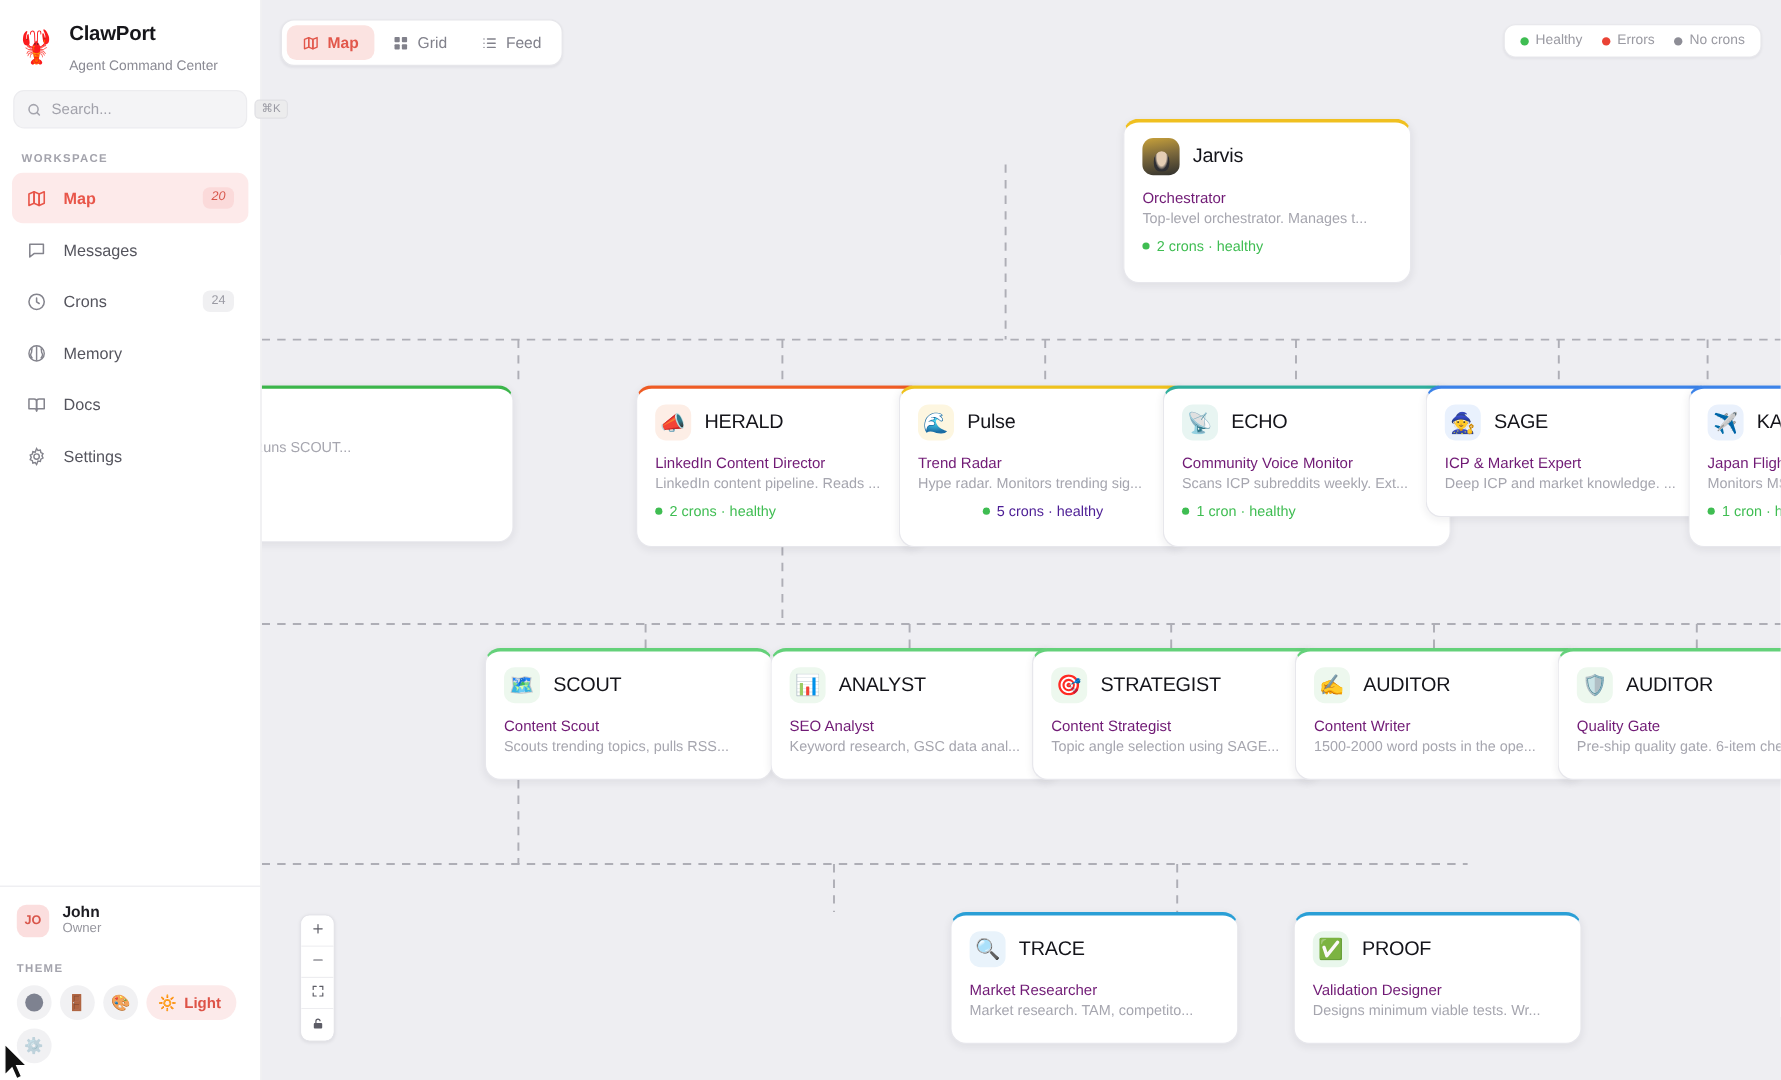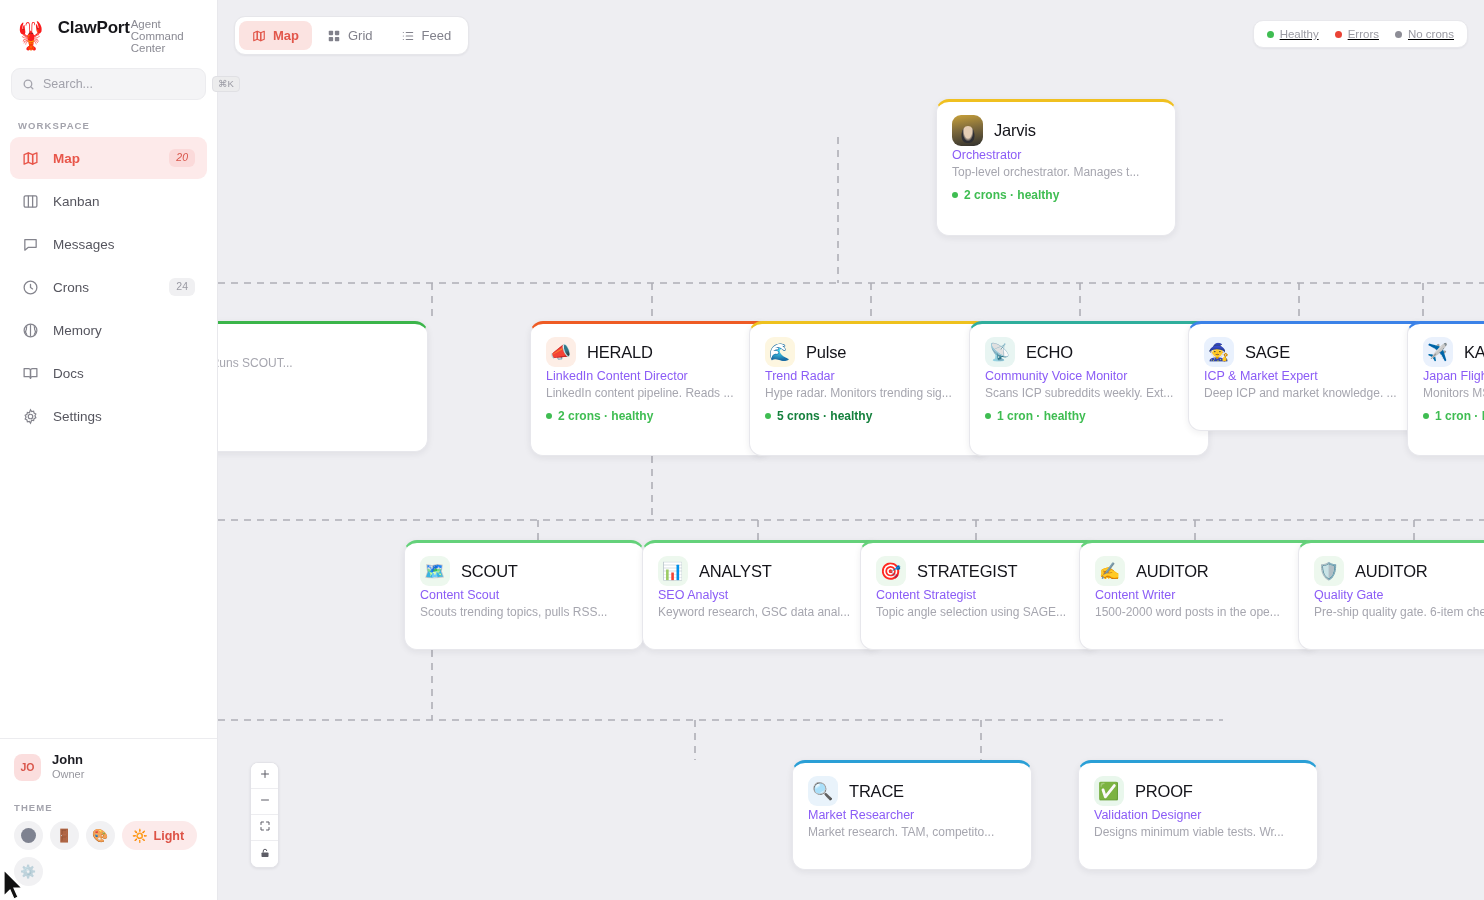--- a/index.html
+++ b/index.html
@@ -17,21 +17,21 @@
   .sidebar {
     width: 218px; height: 900px;
     background: #ffffff;
     border-right: 1px solid #e8e8ec;
     display: flex; flex-direction: column;
     position: relative; z-index: 40;
     flex: 0 0 218px;
   }
   .brand { display: flex; align-items: center; gap: 10px; padding: 18px 14px 10px 14px; }
   .brand-logo { font-size: 27px; line-height: 1; }
-  .brand-text { display: flex; flex-direction: row; gap: 1px; justify-content: space-between; }
+  .brand-text { display: flex; flex-direction: column; gap: 11px; justify-content: space-between; }
   .brand-title { font-size: 17px; font-weight: bold; color: #16161a; letter-spacing: -0.2px; }
   .brand-sub { font-size: 11.5px; color: #8a8a93; }
 
   .search-wrap { padding: 4px 11px 0 11px; }
   .search-box {
     display: flex; align-items: center; gap: 8px;
     height: 32px; border-radius: 9px;
     background: #f4f4f6; border: 1px solid #ececef;
     padding: 0 7px 0 10px;
   }
@@ -113,21 +113,21 @@
     font-size: 13px; color: #81818b; cursor: pointer; border: none; background: transparent;
     font-family: inherit;
   }
   .seg-btn.active { background: #fbe3e1; color: #e2574b; font-weight: bold; }
   .seg-btn .sgicon { display: flex; }
 
   .legend {
     position: absolute; top: 20px; right: 16px; z-index: 20;
     display: flex; align-items: flex-end; gap: 16px;
     background: #ffffff; border: 1px solid #e8e8ec; border-radius: 10px;
-    padding: 7px 13px; box-shadow: 0 1px 2px rgba(20,20,40,.05); text-decoration: underline;
+    padding: 7px 13px; box-shadow: 0 1px 2px rgba(20,20,40,.05);
   }
   .leg { display: flex; align-items: center; gap: 6px; font-size: 11.5px; color: #9a9aa2; }
   .leg .ld { width: 7px; height: 7px; border-radius: 50%; }
 
   
   .node {
     position: absolute; z-index: 10;
     background: #ffffff; border-radius: 13px;
     border: 1px solid #e7e7ec;
     border-top-width: 3px; border-top-style: solid;
@@ -146,26 +146,26 @@
     background: linear-gradient(170deg,#c9a23a 0%, #7e6a3c 45%, #30302e 100%);
     position: relative; overflow: hidden;
   }
   .node-avatar::after {
     content: ""; position: absolute; left: 50%; top: 34%;
     width: 13px; height: 17px; transform: translateX(-50%);
     background: radial-gradient(ellipse at 50% 28%, #e4cdb4 0 42%, #2f2f33 62%);
     border-radius: 50% 50% 40% 40%;
   }
   .node-title { font-size: 16.5px; font-weight: normal; color: #14141a; letter-spacing: -0.2px; }
-  .node-role { font-size: 12.5px; color: #8b5cf6; margin-top: 2px; }
+  .node-role { font-size: 12.5px; color: #701a75; margin-top: 12px; }
   .node-desc {
     font-size: 12px; color: #a6a6af; margin-top: 3px;
     white-space: nowrap; overflow: hidden; text-overflow: ellipsis;
   }
-  .node-status { display: flex; align-items: center; gap: 6px; font-size: 12px; margin-top: 9px; font-weight: bold; }
+  .node-status { display: flex; align-items: center; gap: 6px; font-size: 12px; margin-top: 9px; }
   .node-status .sd { width: 6px; height: 6px; border-radius: 50%; }
 
   
   .zoomctl {
     position: absolute; left: 32px; bottom: 32px; z-index: 20;
     width: 29px; background: #ffffff;
     border: 1px solid #e3e3e8; border-radius: 8px;
     box-shadow: 0 1px 3px rgba(20,20,40,.08); overflow: hidden;
   }
   .zbtn {
@@ -214,29 +214,20 @@
           <svg width="17" height="17" viewBox="0 0 24 24" fill="none" stroke="currentColor" stroke-width="1.9" stroke-linejoin="round">
               <path d="M9 4L3 6.5v13.5L9 17.5z"></path>
               <path d="M9 4l6 2.5v13.5L9 17.5z"></path>
               <path d="M15 6.5L21 4v13.5L15 20z"></path>
             </svg>
         </span>
         <span class="nlabel">Map</span>
         <span class="nav-badge">20</span>
       </div>
 
-      <div class="nav-item">
-        <span class="nicon">
-          <svg width="17" height="17" viewBox="0 0 24 24" fill="none" stroke="currentColor" stroke-width="1.8">
-            <rect x="3" y="4" width="18" height="16" rx="2"></rect>
-              <path d="M9 4v16M15 4v16"></path>
-            </svg>
-        </span>
-        <span class="nlabel">Kanban</span>
-      </div>
 
       <div class="nav-item">
         <span class="nicon">
           <svg width="17" height="17" viewBox="0 0 24 24" fill="none" stroke="currentColor" stroke-width="1.8" stroke-linejoin="round">
               <path d="M4 5h16v11H9l-5 4z"></path>
             </svg>
         </span>
         <span class="nlabel">Messages</span>
       </div>
 
@@ -428,21 +419,21 @@
             <span>2 crons · healthy</span>
           </div>
         </div>
         <div class="node" style="left: 531px; top: 321px; width: 240px; min-height: 135px; border-top-color: rgb(238, 193, 29);">
           <div class="node-head">
             <div class="node-emoji" style="background: rgb(253, 246, 224);">🌊</div>
             <div class="node-title">Pulse</div>
           </div>
           <div class="node-role">Trend Radar</div>
           <div class="node-desc">Hype radar. Monitors trending sig...</div>
-          <div class="node-status" style="color: #15803d;">
+          <div class="node-status" style="color: #4c1d95; justify-content: center;">
             <span class="sd" style="background: rgb(63, 189, 82);"></span>
             <span>5 crons · healthy</span>
           </div>
         </div>
         <div class="node" style="left: 751px; top: 321px; width: 240px; min-height: 135px; border-top-color: rgb(47, 174, 156);">
           <div class="node-head">
             <div class="node-emoji" style="background: rgb(232, 245, 242);">📡</div>
             <div class="node-title">ECHO</div>
           </div>
           <div class="node-role">Community Voice Monitor</div>

